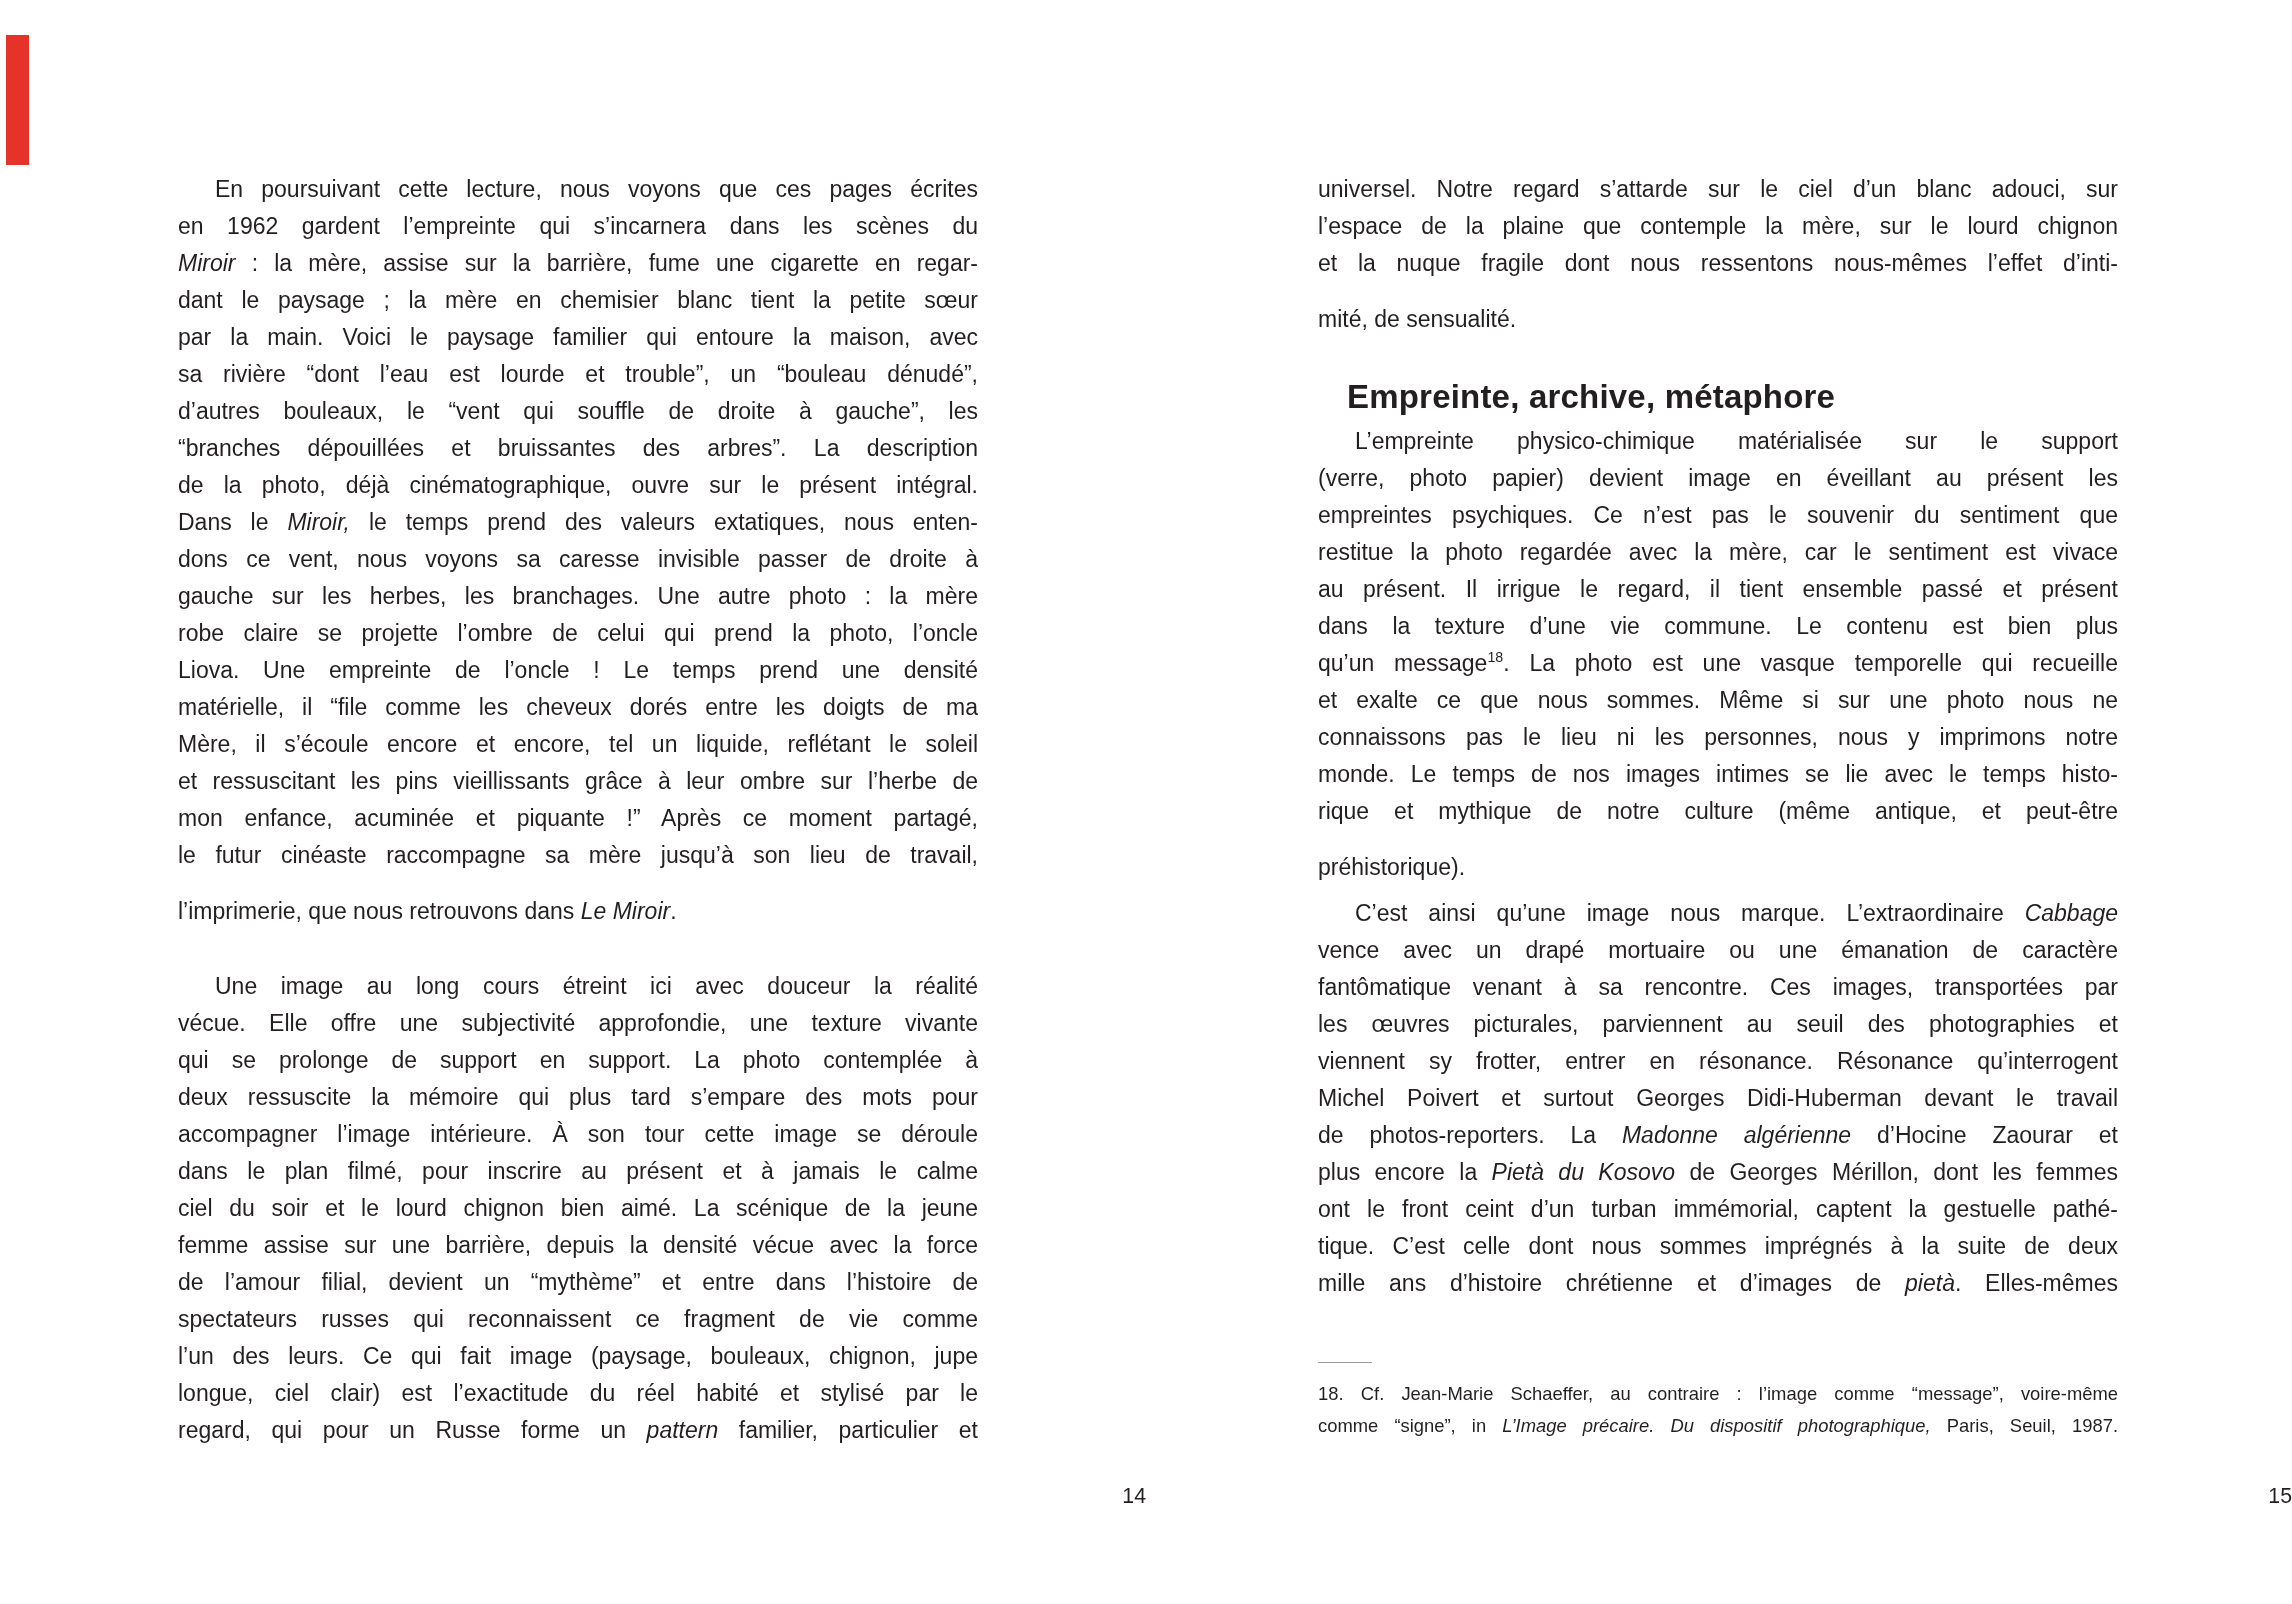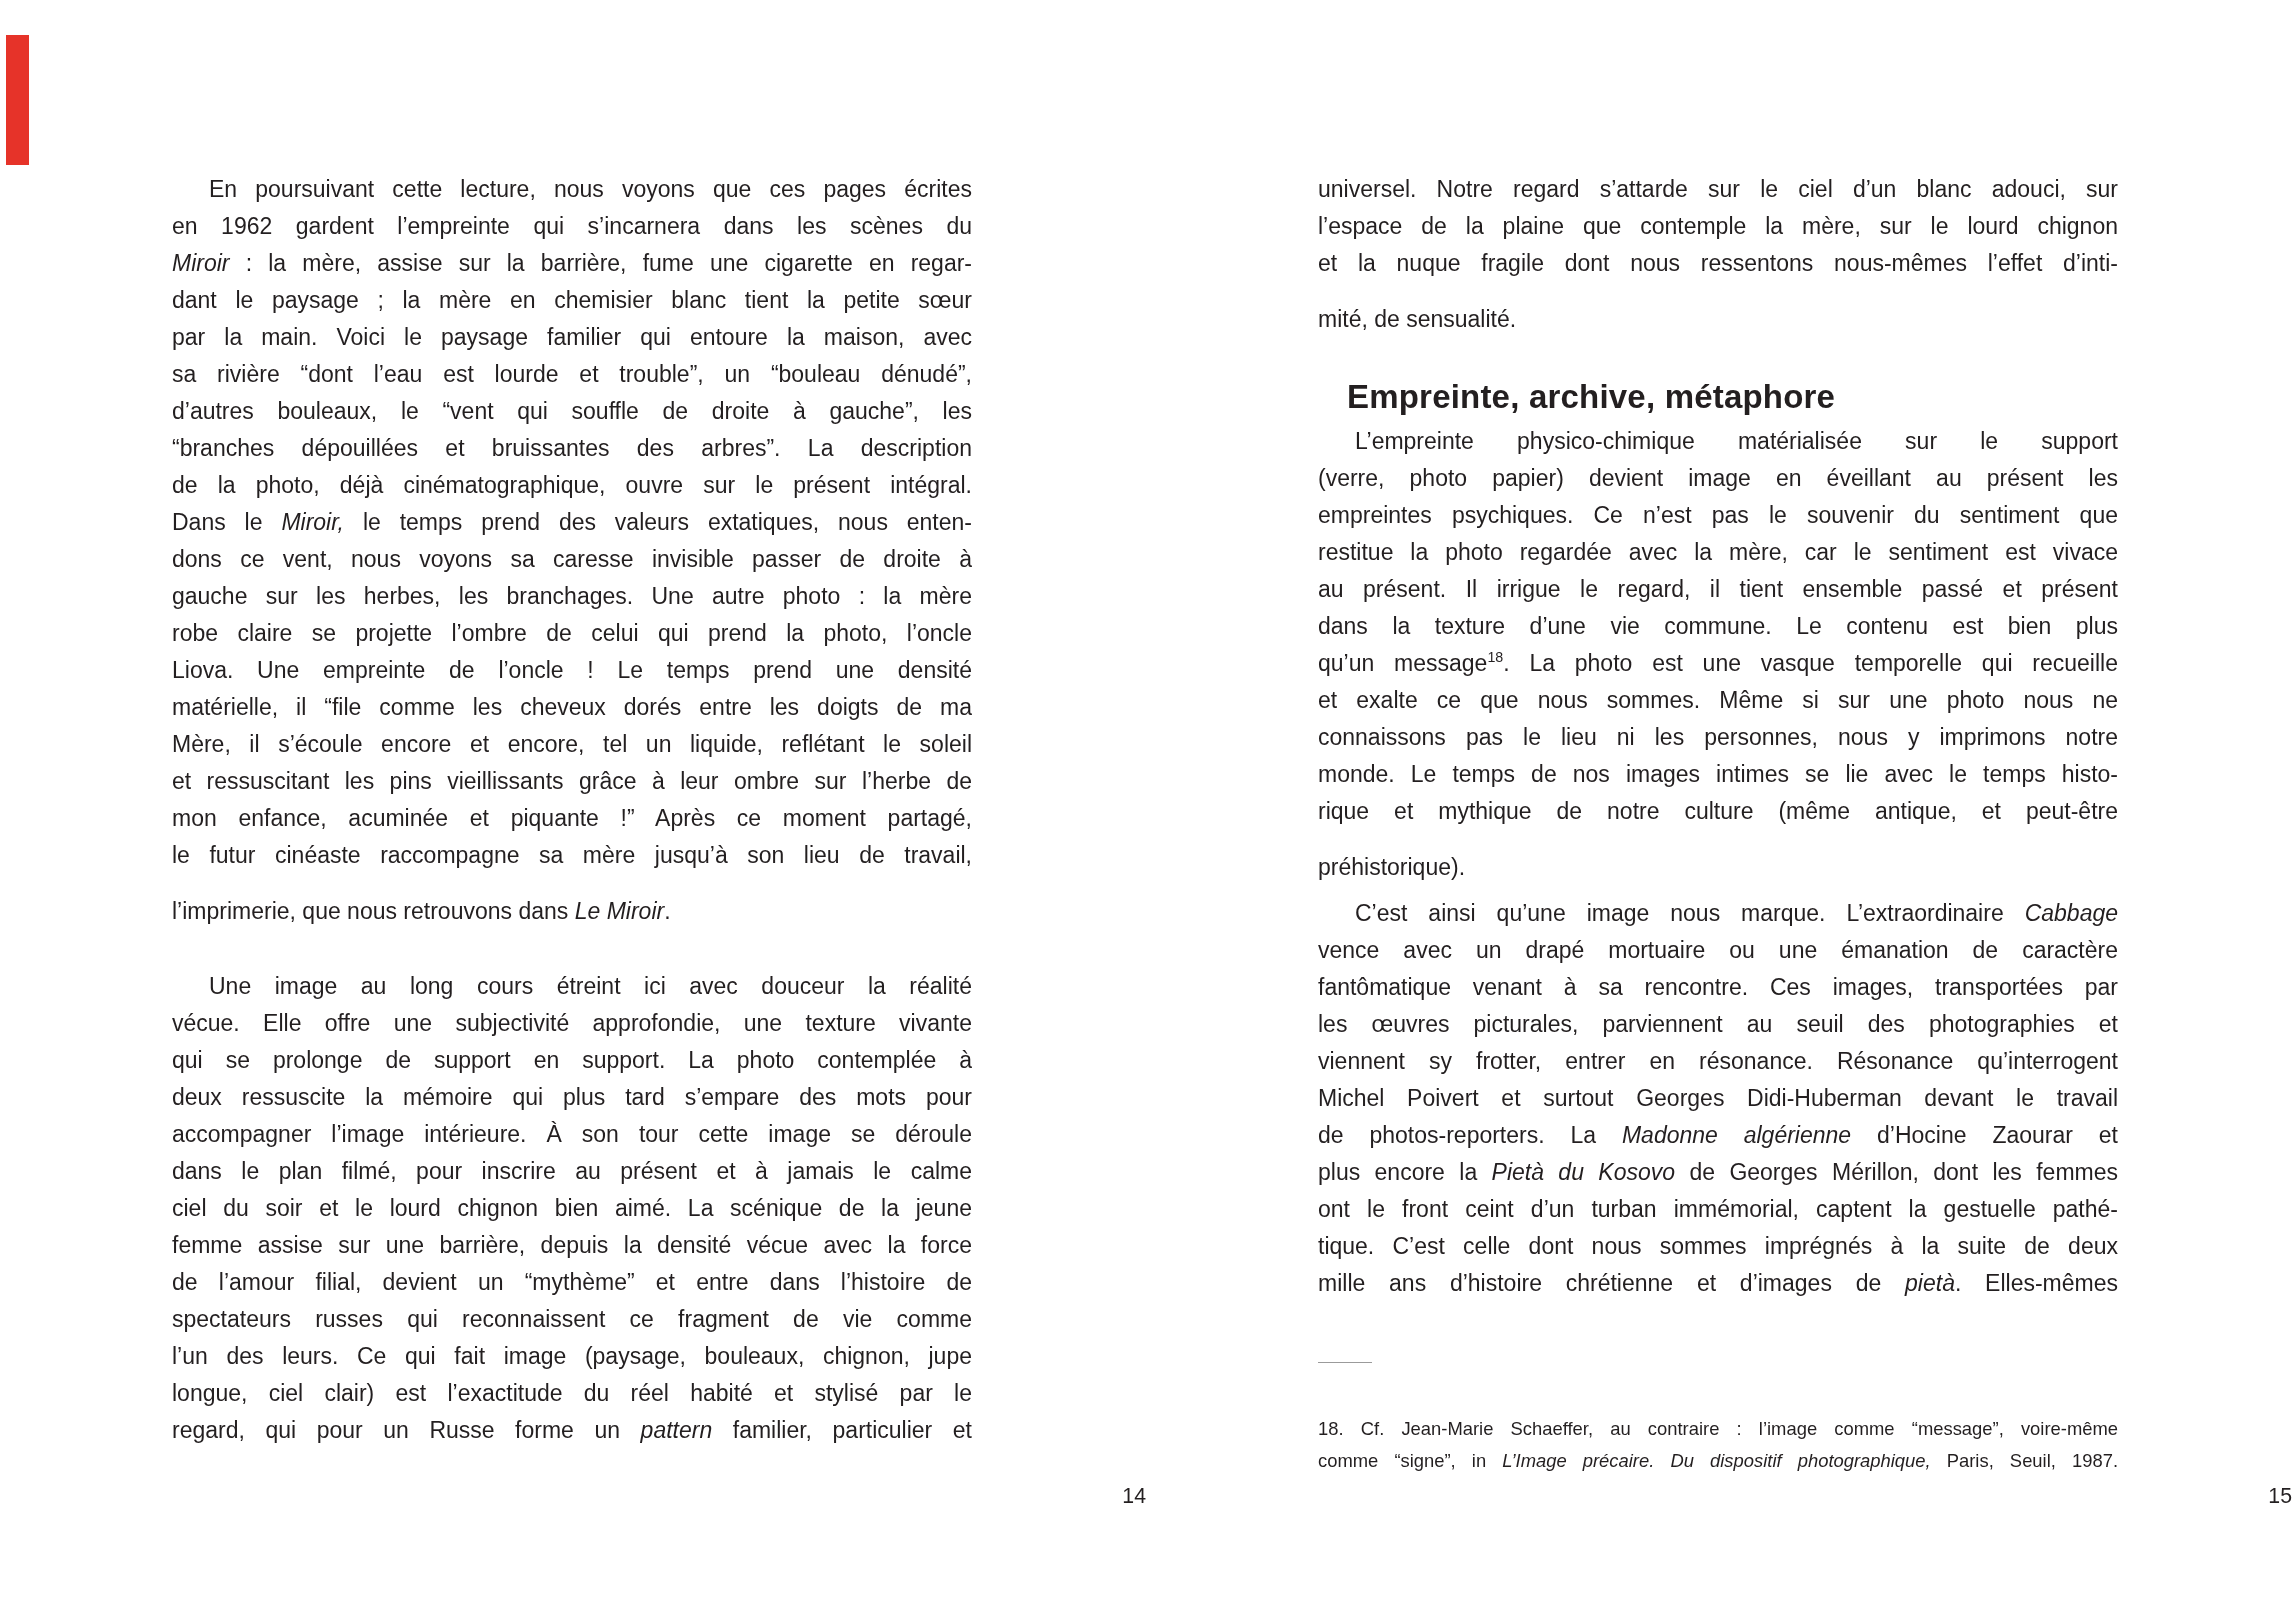--- a/index.html
+++ b/index.html
@@ -14,21 +14,21 @@
   .page{position:absolute;top:0;height:1604px;width:1146px;}
   .page.left{left:0;}
   .page.right{left:1146px;}
   .ribbon{position:absolute;left:5.8px;top:35px;width:23px;height:130px;}
   .textblock{
     position:absolute;
     width:800px;
     font-size:23px;
     line-height:37px;
   }
-  .page.left .textblock{left:172px;}
+  .page.left .textblock{left:178px;}
   .page.right .textblock{left:172px;}
   .line{
     text-align:justify;
     text-align-last:justify;
     height:37px;
     overflow:hidden;
   }
   .line.end{text-align-last:left;margin-top:19px;}
   .line.ind{text-indent:37px;}
   .it{font-style:italic;}
@@ -44,21 +44,20 @@
     letter-spacing:0.2px;
   }
   .footnote-rule{
     position:absolute;
     left:172px;width:54px;height:0;
     border-top:1.9px solid #9b9b9b;
   }
   .textblock.footnote{
     font-size:18.4px;
     line-height:32px;
-    margin-top:35px;
   }
   .textblock.footnote .line{height:32px;}
   .pagenum{
     position:absolute;
     top:1483px;left:0;width:100%;
     text-align:right;
     font-size:21.3px;
     line-height:27px;
   }
 </style>

